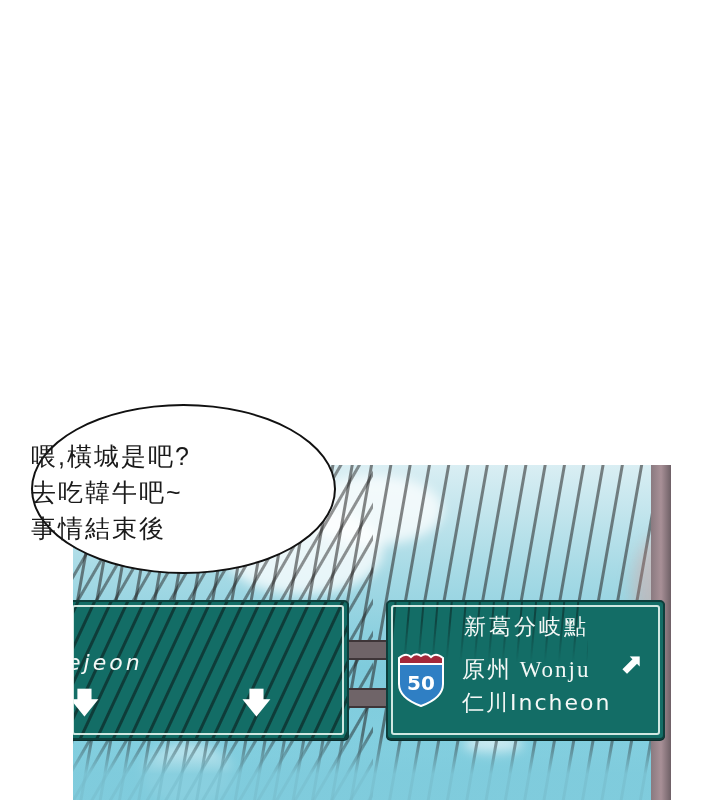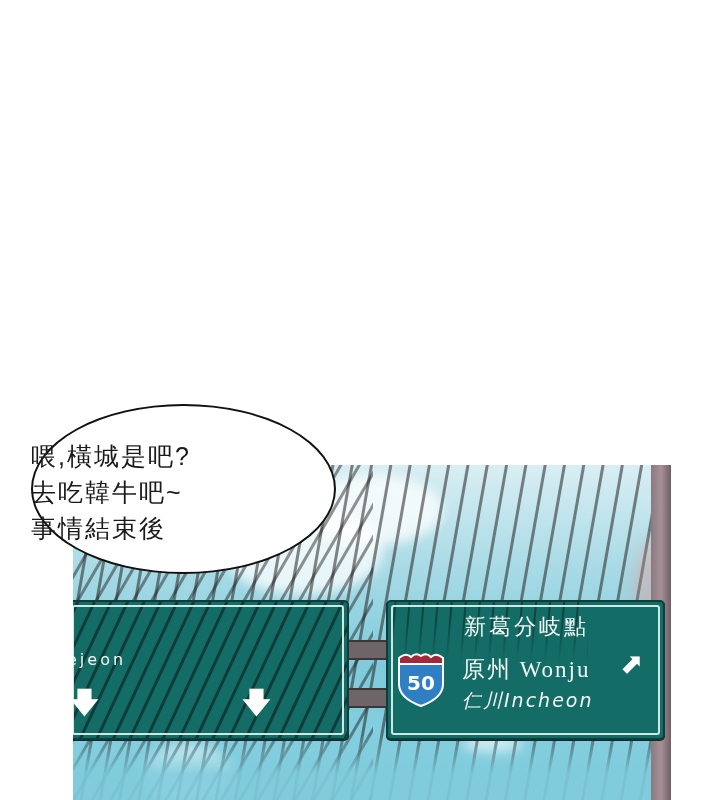--- a/index.html
+++ b/index.html
@@ -44,39 +44,39 @@
   <div class="speedlines"></div>
   <div class="speedlines2"></div>
   <div class="sky-fade"></div>
   <div class="glow"></div>
   <div class="pole"></div>
   <div class="beam" style="top:175px;"></div>
   <div class="beam" style="top:223px;"></div>
 
   <div class="sign sign-left">
     <div class="stripes"></div>
-    <div class="sign-text" style="left:-2px;top:48px;font-size:16px;letter-spacing:3px;">ejeon</div>
+    <div class="sign-text" style="left:-2px;top:48px;font-size:22px;letter-spacing:3px;font-style:italic;">ejeon</div>
     <div class="arr" style="left:0px;top:86px;">🡇</div>
     <div class="arr" style="left:172px;top:86px;">🡇</div>
   </div>
 
   <div class="sign sign-right">
     <div class="stripes"></div>
     <div class="sign-text" style="left:76px;top:10px;font-size:22px;letter-spacing:3px;">新葛分岐點</div>
     <svg class="shield" viewBox="0 0 50 58">
       <path d="M3 8 Q10 2 15 7 Q20 2 25 6 Q30 2 35 7 Q40 2 47 8 L47 14 L3 14 Z" fill="#a3283a" stroke="#fff" stroke-width="2"></path>
       <path d="M3 14 L47 14 L47 34 Q47 48 25 56 Q3 48 3 34 Z" fill="#2f7fc4" stroke="#fff" stroke-width="2"></path>
       <text x="25" y="40" text-anchor="middle" font-family="DejaVu Sans, sans-serif" font-weight="bold" font-size="20" fill="#ffffff">50</text>
     </svg>
     <div class="sign-text" style="left:74px;top:52px;font-size:23px;letter-spacing:2px;font-family:Liberation Serif, serif;">
       <span>原州</span>
       <span>Wonju</span>
     </div>
     <div class="arr" style="left:232px;top:48px;font-size:28px;">⬈</div>
-    <div class="sign-text" style="left:74px;top:86px;font-size:19px;letter-spacing:2px;font-style:italic;">
+    <div class="sign-text" style="left:74px;top:86px;font-size:22px;letter-spacing:2px;">
       <span>仁川</span><span>Incheon</span>
     </div>
   </div>
 </div>
 
 <div class="bubble"></div>
 <div class="bubble-text">
   <div>喂,橫城是吧?</div>
   <div>去吃韓牛吧~</div>
   <div>事情結束後</div>

